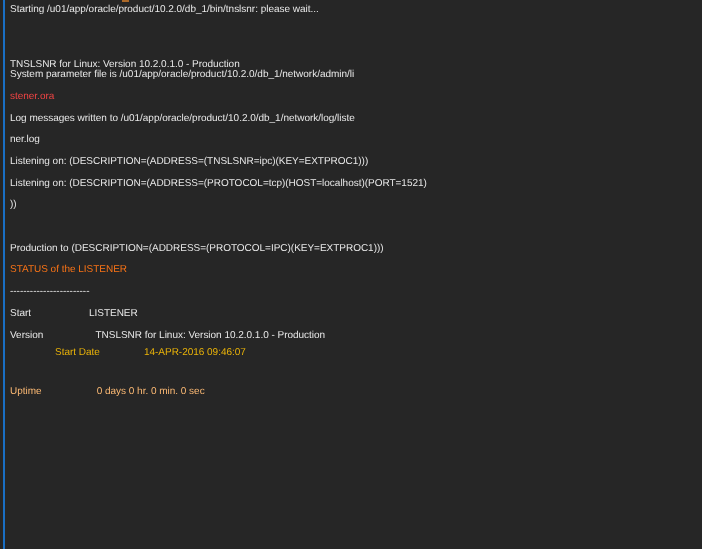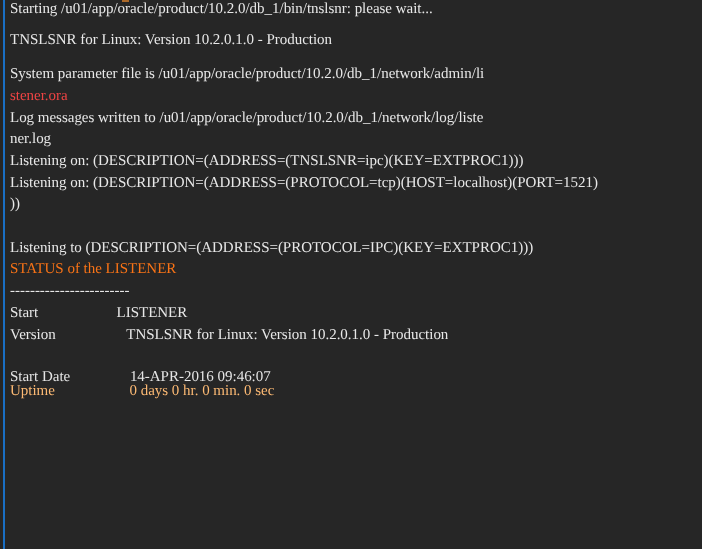--- a/index.html
+++ b/index.html
@@ -51,24 +51,24 @@
     top: 0;
     width: 702px;
     padding: 0;
   }
 
   .line {
     position: absolute;
     left: 10px;
     white-space: pre;
     color: #e8e8e8;
-    font-size: 15px;
+    font-size: 10px;
     line-height: 21.7px;
     letter-spacing: -0.02px;
-    font-family: Liberation Serif, serif;
+    font-family: Liberation Sans, sans-serif;
     text-rendering: geometricPrecision;
   }
 
   .line.blank {
     color: transparent;
   }
 </style>
 </head>
 <body style="background: rgb(38, 38, 38);">
 
@@ -79,31 +79,31 @@
 
   <div id="screen" style="transform: translateY(-217px);">
 
     <div class="line blank" style="top:107.5px"></div>
 
     <div class="line blank" style="top:150.9px"></div>
 
     <div class="line blank" style="top:194.3px"></div>
     <div class="line" style="top: 216px; color: rgb(232, 232, 232);">Starting /u01/app/oracle/product/10.2.0/db_1/bin/tnslsnr: please wait...</div>
     <div class="line blank" style="top:237.7px"></div>
-    <div class="line" style="top: 247px; color: rgb(232, 232, 232);">TNSLSNR for Linux: Version 10.2.0.1.0 - Production</div>
+    <div class="line" style="top: 271px; color: rgb(232, 232, 232);">TNSLSNR for Linux: Version 10.2.0.1.0 - Production</div>
     <div class="line" style="top: 281.1px; color: rgb(232, 232, 232);">System parameter file is /u01/app/oracle/product/10.2.0/db_1/network/admin/li</div>
     <div class="line" style="top: 302.8px; color: #ef4444;">stener.ora</div>
     <div class="line" style="top: 324.5px; color: rgb(232, 232, 232);">Log messages written to /u01/app/oracle/product/10.2.0/db_1/network/log/liste</div>
     <div class="line" style="top: 346.2px; color: rgb(232, 232, 232);">ner.log</div>
     <div class="line" style="top: 367.9px; color: rgb(232, 232, 232);">Listening on: (DESCRIPTION=(ADDRESS=(TNSLSNR=ipc)(KEY=EXTPROC1)))</div>
     <div class="line" style="top: 389.6px; color: rgb(232, 232, 232);">Listening on: (DESCRIPTION=(ADDRESS=(PROTOCOL=tcp)(HOST=localhost)(PORT=1521)</div>
     <div class="line" style="top: 411.3px; color: rgb(232, 232, 232);">))</div>
     <div class="line blank" style="top:433px"></div>
-    <div class="line" style="top: 454.7px; color: rgb(232, 232, 232);">Listening to (DESCRIPTION=(ADDRESS=(PROTOCOL=IPC)(KEY=EXTPROC1)))</div>
+    <div class="line" style="top: 454.7px; color: rgb(232, 232, 232);">Production to (DESCRIPTION=(ADDRESS=(PROTOCOL=IPC)(KEY=EXTPROC1)))</div>
     <div class="line" style="top: 476.4px; color: #f97316;">STATUS of the LISTENER</div>
     <div class="line" style="top: 498.1px; color: rgb(232, 232, 232);">------------------------</div>
     <div class="line" style="top: 519.8px; color: rgb(232, 232, 232);">Start                     LISTENER</div>
     <div class="line" style="top: 541.5px; color: rgb(232, 232, 232);">Version                   TNSLSNR for Linux: Version 10.2.0.1.0 - Production</div>
-    <div class="line" style="top: 584px; color: #e5e5e5;">Start Date                14-APR-2016 09:46:07</div>
+    <div class="line" style="top: 559px; color: #eab308; margin-left: 45px;">Start Date                14-APR-2016 09:46:07</div>
     <div class="line" style="top: 598px; color: #fdba74;">Uptime                    0 days 0 hr. 0 min. 0 sec</div>
 
   </div>
 </div>
 
 </body></html>

